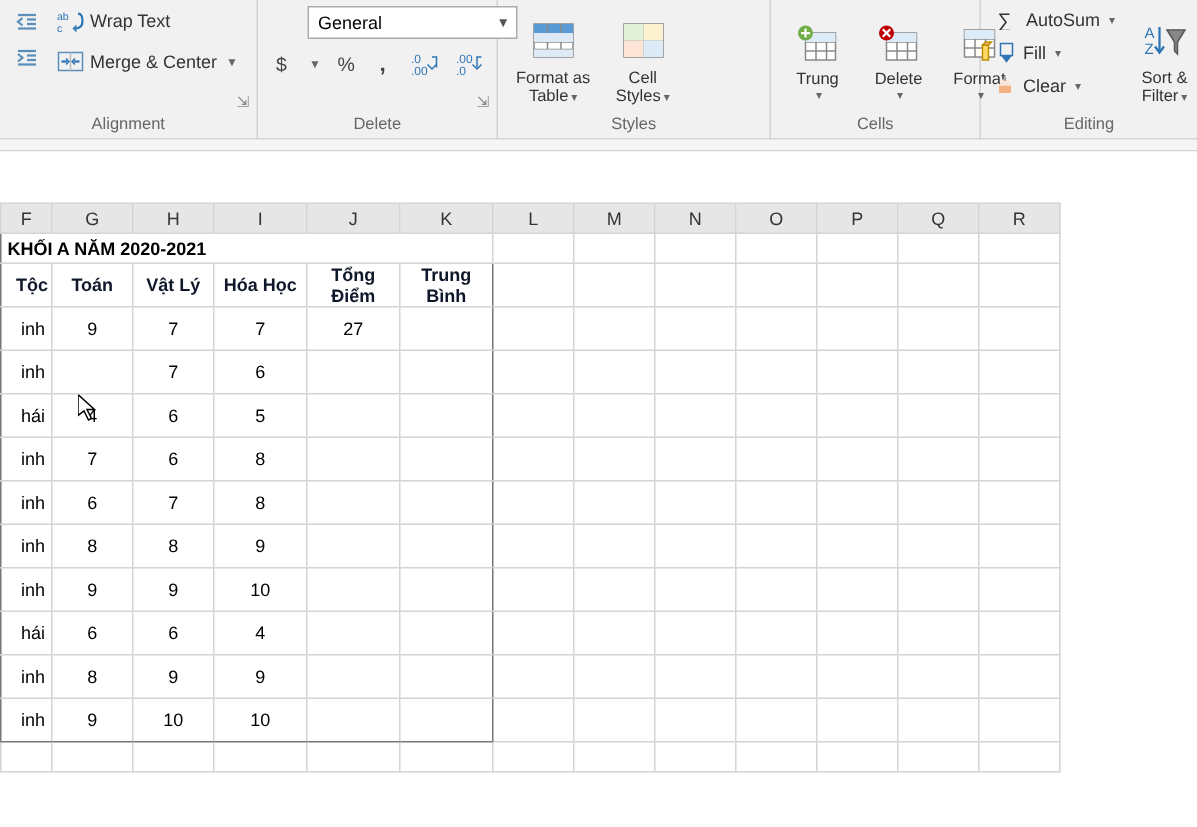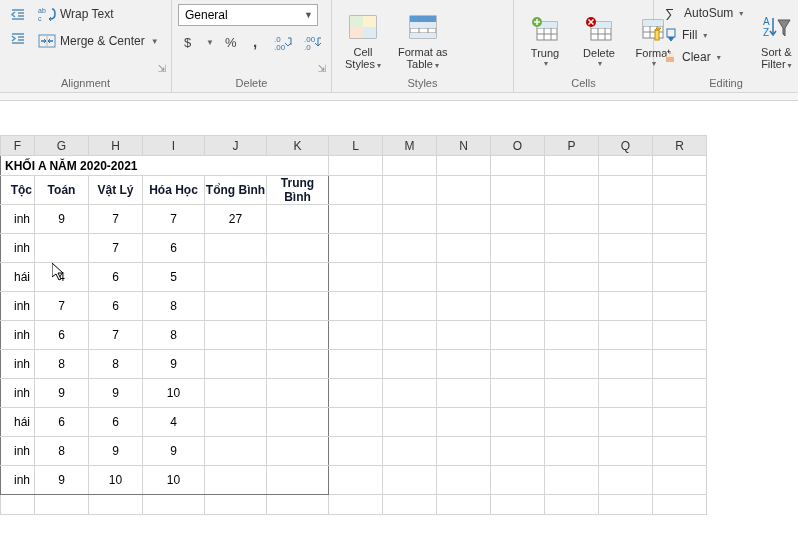--- a/index.html
+++ b/index.html
@@ -12,21 +12,21 @@
 .group-content { display: flex; gap: 4px; flex: 1; }
 .btn-stack { display: flex; flex-direction: column; gap: 2px; }
 .btn-small { display: flex; align-items: center; gap: 4px; padding: 2px 4px; cursor: pointer; font-size: 12px; color: #333; white-space: nowrap; }
 .btn-large { display: flex; flex-direction: column; align-items: center; justify-content: center; padding: 2px 6px; cursor: pointer; font-size: 11px; color: #333; text-align: center; min-width: 50px; }
 .btn-large .icon-box { width: 32px; height: 32px; display: flex; align-items: center; justify-content: center; margin-bottom: 2px; }
 .drop-caret { font-size: 8px; margin-left: 2px; color: #666; }
 .dialog-launcher { position: absolute; bottom: 18px; right: 2px; width: 14px; height: 14px; font-size: 10px; color: #888; cursor: pointer; display:flex; align-items:center; justify-content:center;}
 .ribbon-group { position: relative; }
 
 
-.num-combo { border: 1px solid #ababab; background: #fff; width: 140px; height: 22px; display: flex; align-items: center; padding: 0 4px 0 6px; justify-content: space-between; }
+.num-combo { border: 1px solid #ababab; background: #fff; width: 140px; height: 22px; display: flex; align-items: center; padding: 0 4px 0 6px; justify-content: space-between; margin-left: 27px; }
 .num-combo .caret { font-size: 9px; color: #555; }
 
 
 svg { display: block; }
 
 
 .fbar { height: 8px; border-bottom: 1px solid #d4d4d4; background:#f5f5f5; }
 
 
 .gap { height: 34px; background:#fff; }
@@ -162,48 +162,48 @@
             </svg>
         </div>
       </div>
     </div>
     <div class="group-label">Delete</div>
     <div class="dialog-launcher">⇲</div>
   </div>
 
   <div class="ribbon-group" style="width:182px">
     <div class="group-content">
-      <div class="btn-large">
-        <div class="icon-box">
-            <svg width="30" height="28">
-              <rect x="2" y="2" width="26" height="22" fill="#fff" stroke="#888"></rect>
-              <line x1="2" y1="13" x2="28" y2="13" stroke="#888"></line>
-              <line x1="15" y1="2" x2="15" y2="24" stroke="#888"></line>
-              <rect x="2" y="2" width="13" height="11" fill="#e2efd9"></rect>
-              <rect x="15" y="2" width="13" height="11" fill="#fdf2d0"></rect>
-              <rect x="2" y="13" width="13" height="11" fill="#fce4d6"></rect>
-              <rect x="15" y="13" width="13" height="11" fill="#ddebf7"></rect>
-            </svg>
-          </div>
-        <span>Cell<br>Styles<span class="drop-caret">▾</span></span>
-      </div>
       <div class="btn-large">
         <div class="icon-box">
             <svg width="30" height="28">
               <rect x="2" y="2" width="26" height="22" fill="#fff" stroke="#888"></rect>
               <rect x="2" y="2" width="26" height="6" fill="#5b9bd5"></rect>
               <line x1="2" y1="14" x2="28" y2="14" stroke="#888"></line>
               <line x1="2" y1="19" x2="28" y2="19" stroke="#888"></line>
               <line x1="11" y1="2" x2="11" y2="24" stroke="#888"></line>
               <line x1="20" y1="2" x2="20" y2="24" stroke="#888"></line>
               <rect x="2" y="8" width="26" height="6" fill="#deebf7"></rect>
               <rect x="2" y="19" width="26" height="5" fill="#deebf7"></rect>
             </svg>
           </div>
         <span>Format as<br>Table<span class="drop-caret">▾</span></span>
+      </div>
+      <div class="btn-large">
+        <div class="icon-box">
+            <svg width="30" height="28">
+              <rect x="2" y="2" width="26" height="22" fill="#fff" stroke="#888"></rect>
+              <line x1="2" y1="13" x2="28" y2="13" stroke="#888"></line>
+              <line x1="15" y1="2" x2="15" y2="24" stroke="#888"></line>
+              <rect x="2" y="2" width="13" height="11" fill="#e2efd9"></rect>
+              <rect x="15" y="2" width="13" height="11" fill="#fdf2d0"></rect>
+              <rect x="2" y="13" width="13" height="11" fill="#fce4d6"></rect>
+              <rect x="15" y="13" width="13" height="11" fill="#ddebf7"></rect>
+            </svg>
+          </div>
+        <span>Cell<br>Styles<span class="drop-caret">▾</span></span>
       </div>
     </div>
     <div class="group-label">Styles</div>
   </div>
 
   <div class="ribbon-group" style="width:140px">
     <div class="group-content">
       <div class="btn-large">
         <div class="icon-box">
             <svg width="28" height="26">
@@ -347,21 +347,21 @@
           <td></td>
           <td></td>
           <td></td>
           <td></td>
   </tr>
   <tr>
     <td class="hdr outl-l" style="text-align:right;padding-right:2px;">Tộc</td>
     <td class="hdr">Toán</td>
     <td class="hdr">Vật Lý</td>
     <td class="hdr">Hóa Học</td>
-    <td class="hdr">Tổng Bình</td>
+    <td class="hdr">Tổng Điểm</td>
     <td class="hdr outl-r">Trung Bình</td>
     <td></td>
           <td></td>
           <td></td>
           <td></td>
           <td></td>
           <td></td>
           <td></td>
   </tr>
   </tbody>

